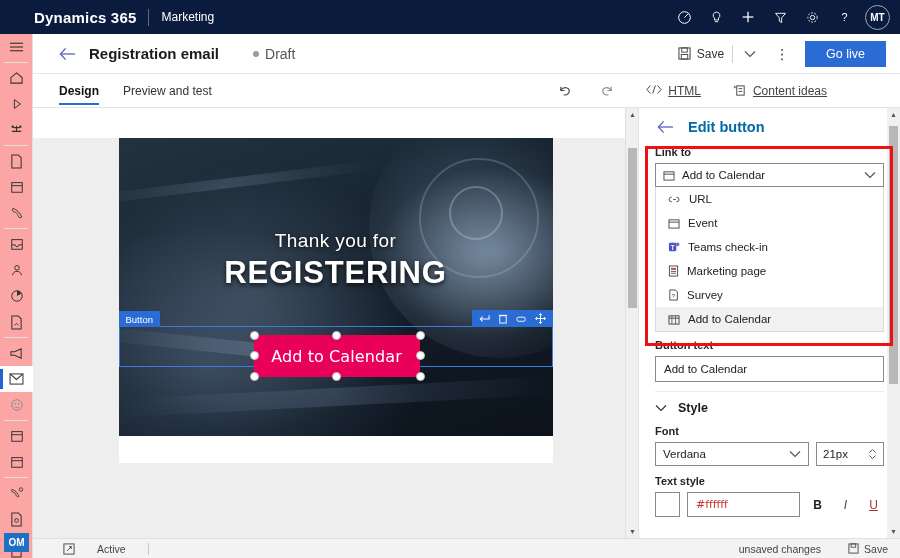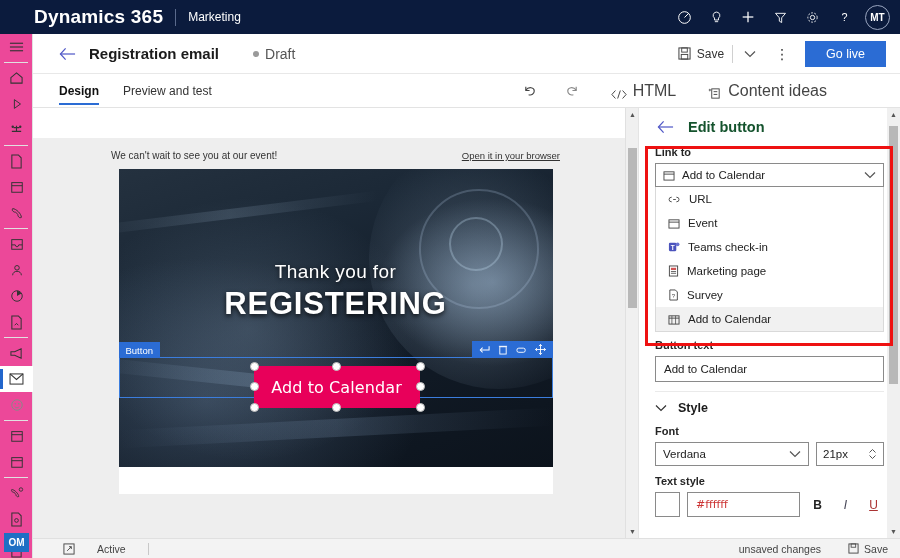--- a/index.html
+++ b/index.html
@@ -9,21 +9,21 @@
     overflow: hidden; background: #ffffff;
   }
   body { position: relative; }
 
   
   .topnav {
     position: absolute; left: 0; top: 0; width: 900px; height: 34px;
     background: #0b1b3d; display: flex; align-items: center;
   }
   .brand {
-    color: #ffffff; font-size: 19px; font-weight: bold;
+    color: #ffffff; font-size: 15px; font-weight: bold;
     margin-left: 34px; letter-spacing: .2px;
   }
   .brand-sep {
     width: 1px; height: 17px; background: #5a6a8c; margin: 0 12px;
   }
   .app-name { color: #ffffff; font-size: 12px; }
   .searchbox {
     position: absolute; left: 257px; top: 4px; width: 339px; height: 24px;
     background: #c8c8c8; display: flex; align-items: center; padding-left: 8px;
     border: 1px solid #a8a8a8;
@@ -40,21 +40,21 @@
   .avatar {
     width: 25px; height: 25px; border-radius: 50%;
     background: #0b1b3d; border: 1px solid #9aa6c0; color: #fff;
     font-size: 10px; font-weight: bold; display: flex;
     align-items: center; justify-content: center; margin-left: 5px; margin-right: 4px;
   }
 
   
   .rail {
     position: absolute; left: 0; top: 34px; width: 33px; height: 524px;
-    background: #ec4899; border-right: 1px solid #e1e1e1;
+    background: #fca5a5; border-right: 1px solid #e1e1e1;
   }
   .rail-ic {
     width: 33px; height: 26px; display: flex; align-items: center;
     justify-content: center; color: #3a3a3a; position: relative;
   }
   .rail-ic.sel { background: #ffffff; }
   .rail-ic.sel:before {
     content: ''; position: absolute; left: 0; top: 3px;
     width: 3px; height: 20px; background: #2266cc;
   }
@@ -97,21 +97,21 @@
     font-size: 12px; color: #333; height: 34px; display: flex;
     align-items: center; position: relative; margin-left: 26px;
   }
   .tab.active { font-weight: bold; color: #111; }
   .tab.active:after {
     content: ''; position: absolute; left: 0; right: 0; bottom: 3px;
     height: 2px; background: #2b6cd4;
   }
   .tab2 { margin-left: 24px; }
   .tabrow-right { margin-left: auto; display: flex; align-items: center; margin-right: 60px; gap: 0; }
-  .tr-ic { color: #444; padding: 0 13px; display: flex; align-items: flex-end; font-size: 16px; }
+  .tr-ic { color: #444; padding: 0 13px; display: flex; align-items: flex-start; font-size: 12px; text-decoration: underline; }
   .tr-ic span { margin-left: 6px; }
 
   
   .canvas-wrap {
     position: absolute; left: 33px; top: 108px; width: 605px; height: 430px;
     background: #eeeeee; overflow: hidden;
   }
   .subject-bar {
     height: 28px; background: #fafafa; border-bottom: 1px solid #e6e6e6;
     display: flex; align-items: center; padding-left: 16px;
@@ -184,21 +184,21 @@
   .cs-thumb { position: absolute; left: 2px; top: 40px; width: 9px; height: 160px; background: #b8b8b8; }
   .cs-arrow { position: absolute; left: 0; width: 13px; height: 13px; display: flex; align-items: center; justify-content: center; color: #555; font-size: 7px; }
 
   
   .panel {
     position: absolute; left: 638px; top: 108px; width: 262px; height: 430px;
     background: #ffffff; border-left: 1px solid #e4e4e4;
   }
   .panel-head { height: 38px; display: flex; align-items: center; padding-left: 18px; }
   .panel-back { color: #5159c7; margin-right: 14px; display: flex; }
-  .panel-title { font-size: 14.5px; font-weight: bold; color: #14532d; }
+  .panel-title { font-size: 14.5px; font-weight: bold; color: #0369a1; }
   .panel-body { padding: 0 16px; position: relative; }
   .field-label { font-size: 11px; font-weight: bold; color: #252525; margin-bottom: 5px; }
   .sel-box {
     height: 24px; border: 1px solid #8a8a8a; background: #ffffff;
     display: flex; align-items: center; padding: 0 7px; font-size: 11.5px; color: #222;
   }
   .sel-box .lbl { margin-left: 7px; }
   .sel-box .chev { margin-left: auto; color: #555; }
   .dropdown { border: 1px solid #d9d9d9; border-top: none; background: #fff; }
   .dd-item {
@@ -501,24 +501,20 @@
           </svg>
       </span>
       <span>Content ideas</span>
     </div>
   </div>
 </div>
 
 <div class="canvas-wrap">
   <div class="white-gap"></div>
   <div class="email-area">
-    <div class="preheader">
-      <div class="pre-left">We can't wait to see you at our event!</div>
-      <div class="pre-right">Open it in your browser</div>
-    </div>
     <div class="email-body">
       <div class="hero">
         <div class="swirl" style="left:-60px;top:10px;width:380px;height:300px;background:radial-gradient(ellipse at 50% 50%, rgba(160,185,210,.22), rgba(0,0,0,0) 62%);"></div>
         <div class="swirl" style="left:250px;top:-40px;width:260px;height:260px;border-radius:50%;background:radial-gradient(circle at 40% 60%, rgba(175,200,225,.32), rgba(0,0,0,0) 60%);"></div>
         <div class="swirl" style="left:300px;top:20px;width:120px;height:120px;border-radius:50%;border:2px solid rgba(190,215,240,.22);"></div>
         <div class="swirl" style="left:330px;top:48px;width:54px;height:54px;border-radius:50%;border:2px solid rgba(200,225,245,.30);"></div>
         <div class="swirl" style="left:-40px;top:40px;width:300px;height:10px;border-radius:0;background:linear-gradient(90deg, rgba(0,0,0,0), rgba(170,195,220,.18), rgba(0,0,0,0));transform:rotate(-7deg);"></div>
         <div class="swirl" style="left:-30px;top:205px;width:340px;height:14px;border-radius:0;background:linear-gradient(90deg, rgba(0,0,0,0), rgba(160,190,220,.22), rgba(0,0,0,0));transform:rotate(6deg);"></div>
         <div class="swirl" style="left:0px;top:250px;width:434px;height:18px;border-radius:0;background:linear-gradient(90deg, rgba(0,0,0,0), rgba(150,180,215,.18), rgba(0,0,0,0));transform:rotate(-3deg);"></div>
 

